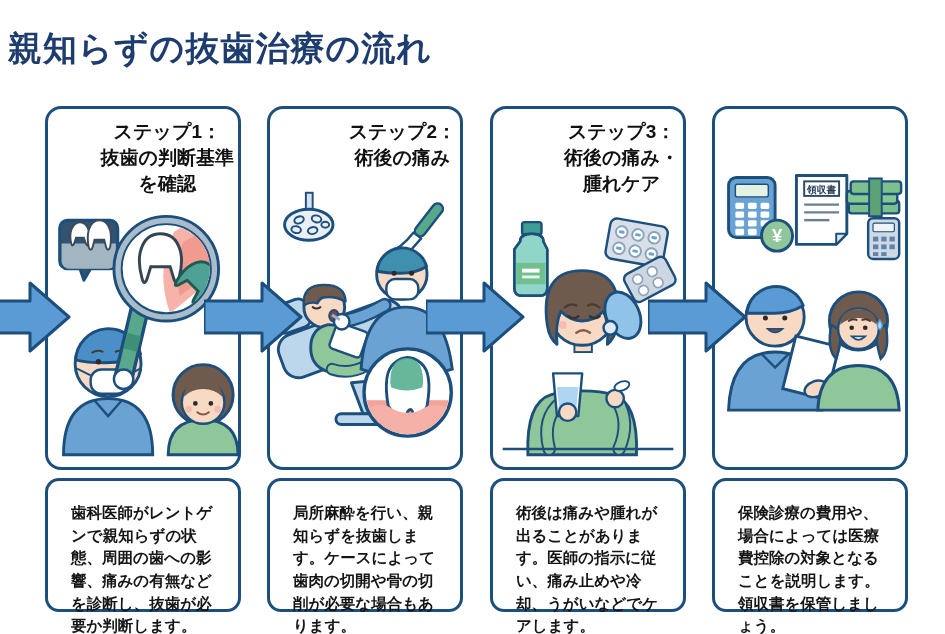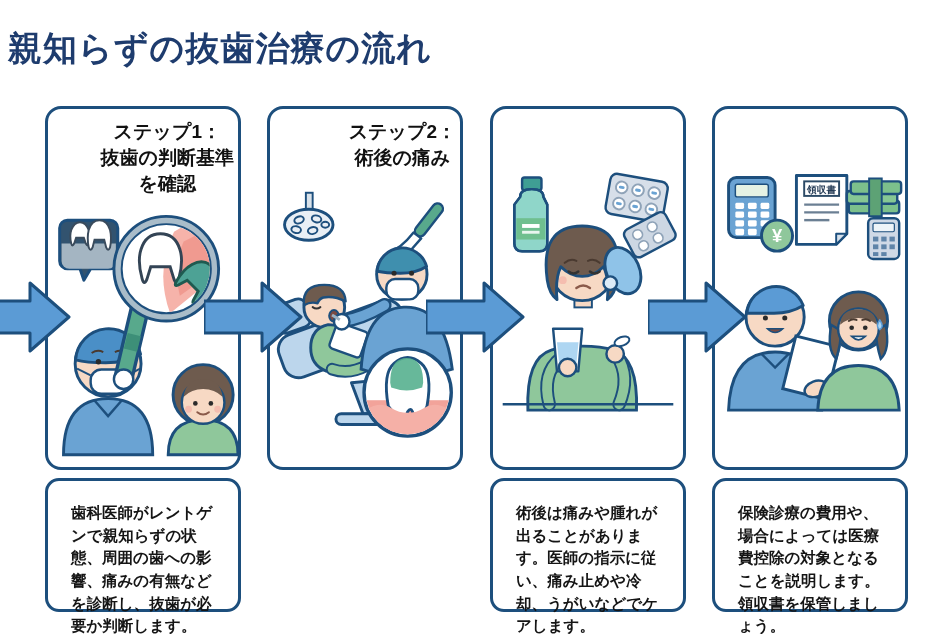--- a/index.html
+++ b/index.html
@@ -161,20 +161,23 @@
           <rect x="97" y="214" width="92" height="40" fill="#f2a39a"></rect>
           <path d="M122 220 q-6 -34 6 -44 q7 -6 14 -6 q7 0 14 6 q12 10 6 44 l-6 14 q-3 6 -6 0 l-3 -8 q-2 -5 -5 0 l-3 8 q-3 6 -6 0 z" fill="#fff" stroke="#1d4f7d" stroke-width="3" stroke-linejoin="round"></path>
           <path d="M124 196 q0 -20 10 -24 q7 -3 14 0 q10 4 10 24 l-1 5 q-16 6 -32 0 z" fill="#57b08f" opacity="0.9"></path>
           <path d="M95 226 q18 -12 30 -4 q8 5 17 5 q9 0 17 -5 q12 -8 30 4 v28 h-94 z" fill="#f5b0a7"></path>
         </g>
       </g>
     </svg>
   </div>
 
   <div class="step-box c3">
+    <div class="step-title">ステップ3：
+術後の痛み・
+腫れケア</div>
     <svg class="illu" viewBox="0 0 196 260" preserveAspectRatio="xMidYMid meet">
 
       <g>
         <rect x="30" y="16" width="20" height="13" rx="2.5" fill="#3f9e94" stroke="#1d4f7d" stroke-width="2.5"></rect>
         <path d="M28 36 q0 -8 12 -8 q12 0 12 8 l4 8 v40 q0 8 -8 8 h-18 q-8 0 -8 -8 v-40 z" fill="#8fd6c9" stroke="#1d4f7d" stroke-width="2.5" stroke-linejoin="round"></path>
         <rect x="24" y="58" width="30" height="22" fill="#6fbf8f"></rect>
         <rect x="30" y="64" width="18" height="4" fill="#fff"></rect>
         <rect x="30" y="71" width="18" height="3" fill="#e8f5ee"></rect>
         <path d="M28 36 q0 -8 12 -8 q12 0 12 8 l4 8 v40 q0 8 -8 8 h-18 q-8 0 -8 -8 v-40 z" fill="none" stroke="#1d4f7d" stroke-width="2.5" stroke-linejoin="round"></path>
       </g>
@@ -327,20 +330,23 @@
   <svg class="arrow a2" viewBox="0 0 100 74">
     <polygon points="0,21 58,21 58,3 97,37 58,71 58,53 0,53" fill="#5b9bd5" stroke="#1d4f7d" stroke-width="3" stroke-linejoin="round"></polygon>
   </svg>
   <svg class="arrow a3" viewBox="0 0 100 74">
     <polygon points="0,21 58,21 58,3 97,37 58,71 58,53 0,53" fill="#5b9bd5" stroke="#1d4f7d" stroke-width="3" stroke-linejoin="round"></polygon>
   </svg>
 
   <div class="desc-box c1">
     <p class="desc-text">歯科医師がレントゲンで親知らずの状態、周囲の歯への影響、痛みの有無などを診断し、抜歯が必要か判断します。</p>
   </div>
+  <div class="desc-box c2">
+    <p class="desc-text">局所麻酔を行い、親知らずを抜歯します。ケースによって歯肉の切開や骨の切削が必要な場合もあります。</p>
+  </div>
   <div class="desc-box c3">
     <p class="desc-text">術後は痛みや腫れが出ることがあります。医師の指示に従い、痛み止めや冷却、うがいなどでケアします。</p>
   </div>
   <div class="desc-box c4">
     <p class="desc-text">保険診療の費用や、場合によっては医療費控除の対象となることを説明します。領収書を保管しましょう。</p>
   </div>
 
 </div>
 
 </body></html>

